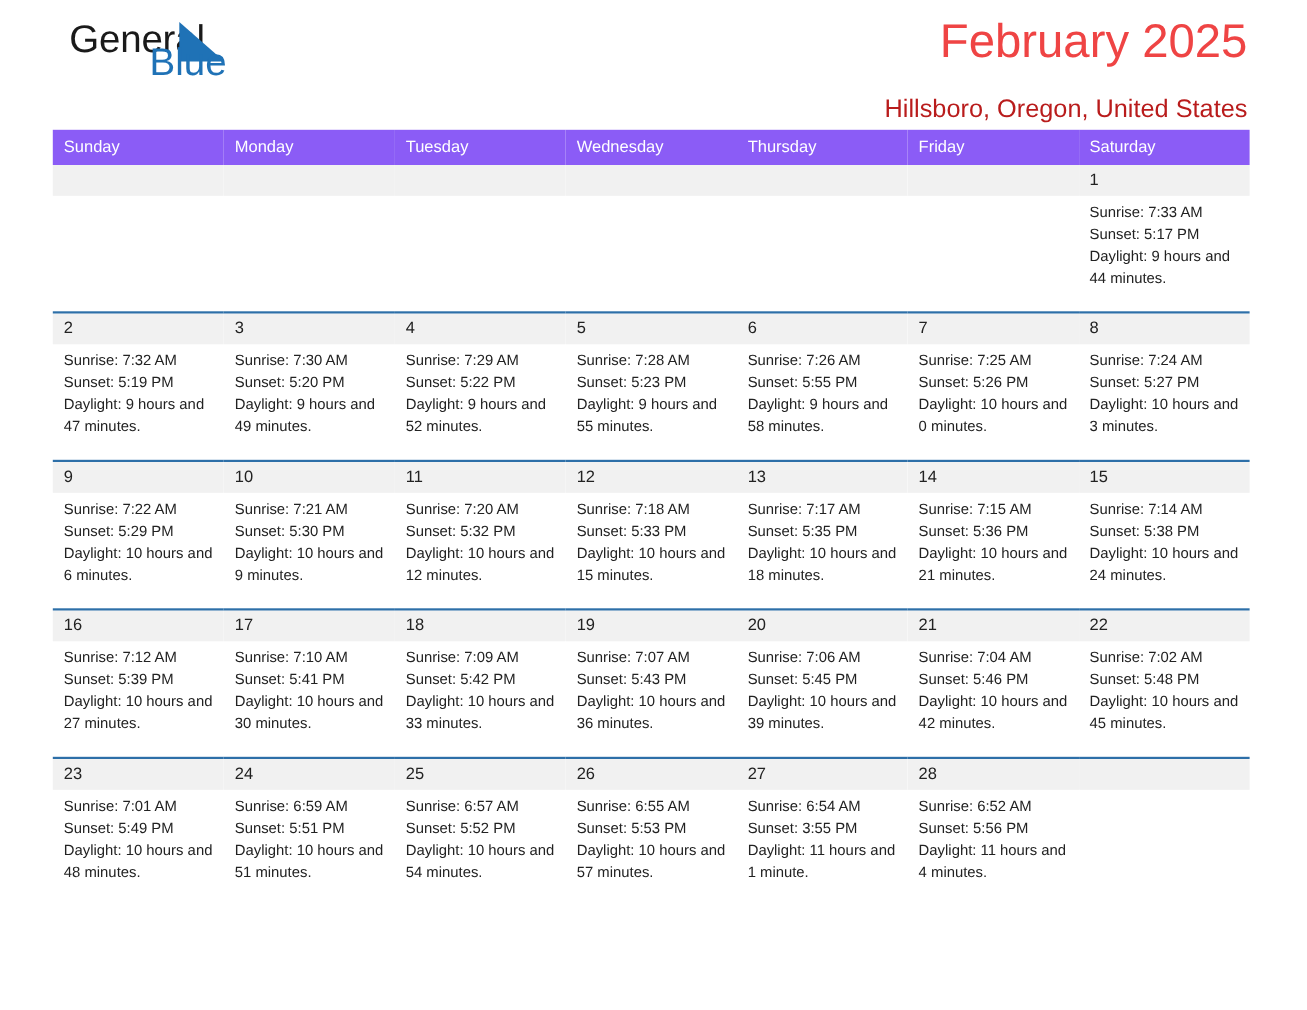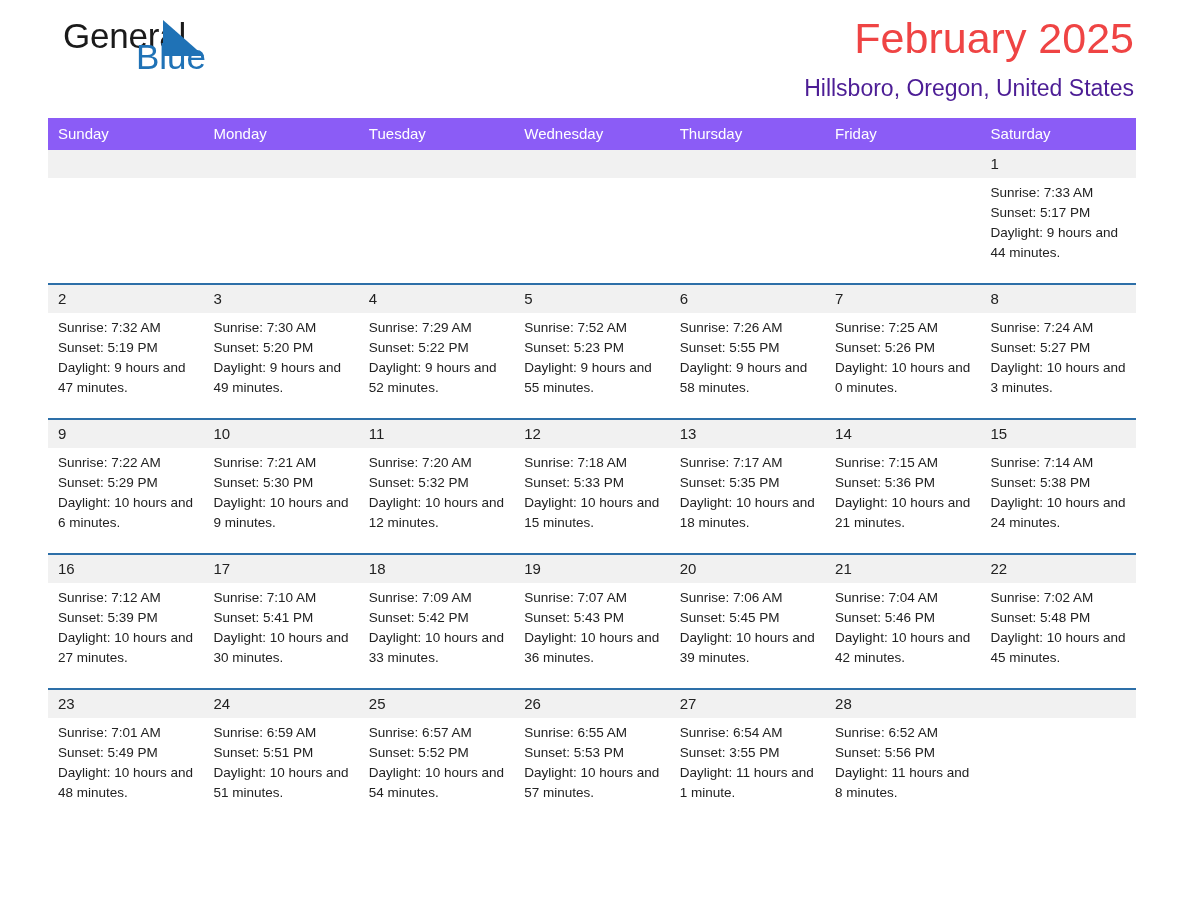--- a/index.html
+++ b/index.html
@@ -74,23 +74,23 @@
     font-size: 43px;
     line-height: 56px;
     font-weight: 400;
     color: #ef4444;
     white-space: nowrap;
   }
   .cal-subtitle {
     font-size: 23px;
     line-height: 32px;
     font-weight: 400;
-    color: #4c1d95;
+    color: #b91c1c;
     white-space: nowrap;
-    margin-top: 6px;
+    margin-top: 16px;
     text-align: right;
   }
 
   
   .calendar {
     width: 1088px;
     border-collapse: collapse;
     table-layout: fixed;
   }
   .calendar th {
@@ -219,21 +219,21 @@
             <div class="daynum">4</div>
             <div class="details">
               <div>Sunrise: 7:29 AM</div>
               <div>Sunset: 5:22 PM</div>
               <div class="daylight-line">Daylight: 9 hours and 52 minutes.</div>
             </div>
           </td>
           <td>
             <div class="daynum">5</div>
             <div class="details">
-              <div>Sunrise: 7:52 AM</div>
+              <div>Sunrise: 7:28 AM</div>
               <div>Sunset: 5:23 PM</div>
               <div class="daylight-line">Daylight: 9 hours and 55 minutes.</div>
             </div>
           </td>
           <td>
             <div class="daynum">6</div>
             <div class="details">
               <div>Sunrise: 7:26 AM</div>
               <div>Sunset: 5:55 PM</div>
               <div class="daylight-line">Daylight: 9 hours and 58 minutes.</div>
@@ -411,21 +411,21 @@
               <div>Sunrise: 6:54 AM</div>
               <div>Sunset: 3:55 PM</div>
               <div class="daylight-line">Daylight: 11 hours and 1 minute.</div>
             </div>
           </td>
           <td>
             <div class="daynum">28</div>
             <div class="details">
               <div>Sunrise: 6:52 AM</div>
               <div>Sunset: 5:56 PM</div>
-              <div class="daylight-line">Daylight: 11 hours and 8 minutes.</div>
+              <div class="daylight-line">Daylight: 11 hours and 4 minutes.</div>
             </div>
           </td>
           <td class="empty">
             <div class="daynum">&nbsp;</div>
           </td>
         </tr>
       </tbody>
   </table>
 
 </div>

